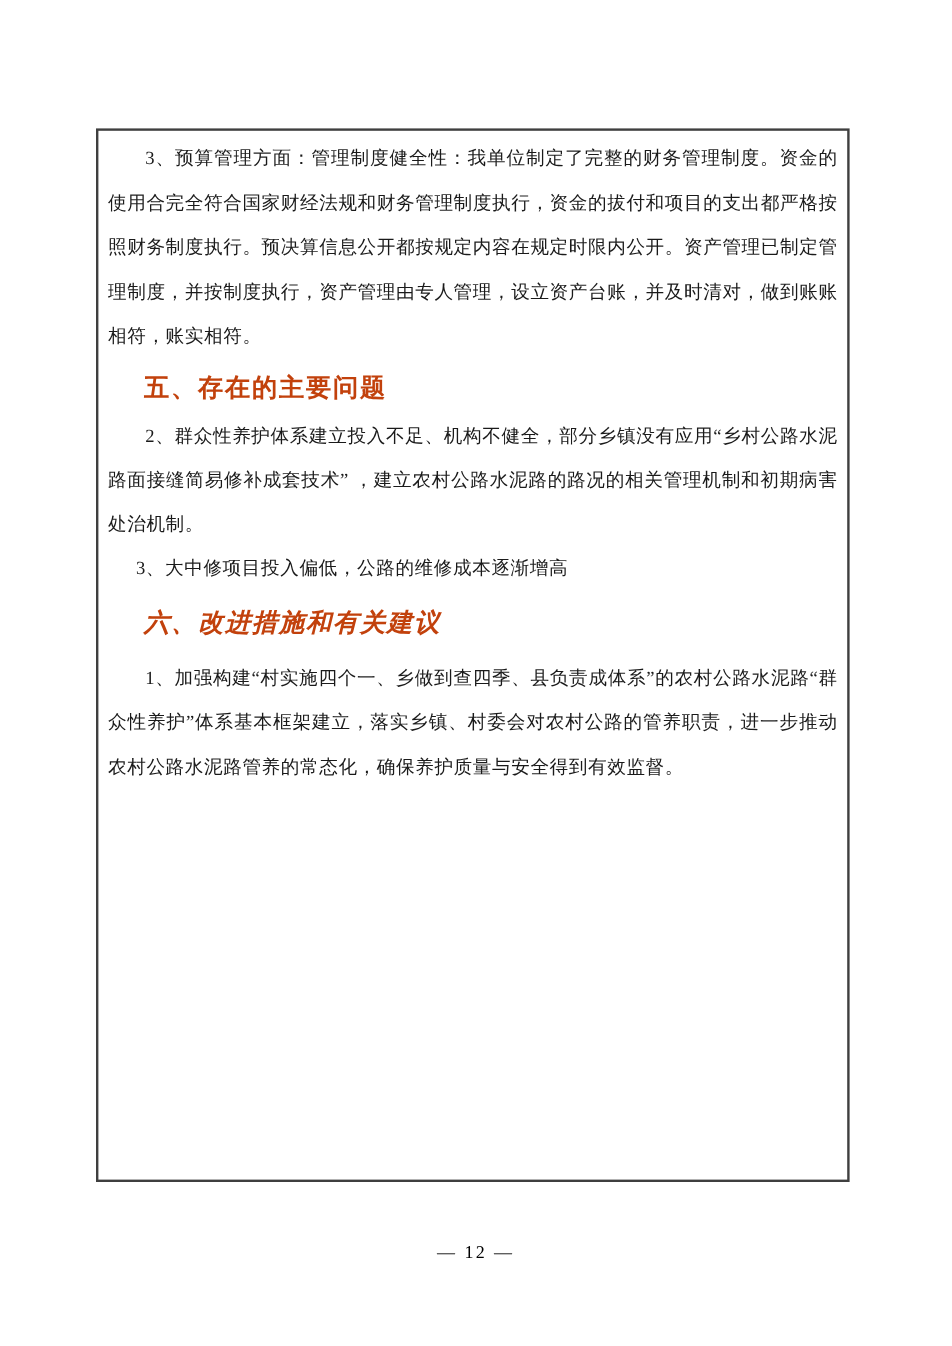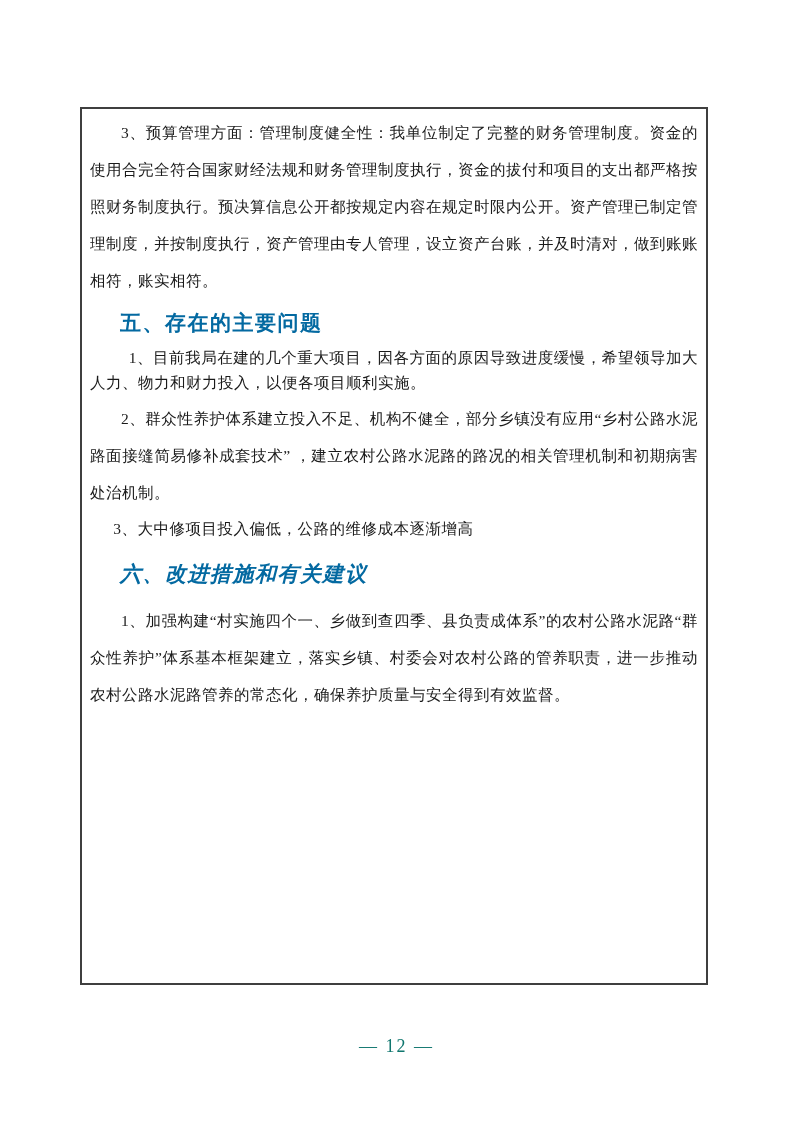--- a/index.html
+++ b/index.html
@@ -40,49 +40,48 @@
   .body-para.indent-15 { text-indent: 1.5em; }
   .body-para.indent-25 { text-indent: 2.5em; }
   .body-para.gap-top { margin-top: 5px; }
   .section-heading {
     margin: 10px 0 8px 0;
     padding-left: 30px;
     font-family: "Liberation Sans", "DejaVu Sans", sans-serif;
     font-weight: 700;
     font-size: 21px;
     letter-spacing: 1.5px;
-    color: #0369a1;
+    color: #c2410c;
   }
   .section-heading.second { margin: 19px 0 14px 0; font-style: italic; }
   .footer {
     position: absolute;
     left: 0;
     top: 1036px;
     width: 100%;
     text-align: center;
-    font-size: 18px;
+    font-size: 15px;
     letter-spacing: 2px;
-    color: #0f766e;
+    color: #000000;
   }
 </style>
 </head>
 <body>
 
 <div class="page">
 
   <div class="content-box">
 
 
     <p class="body-para">3、预算管理方面：管理制度健全性：我单位制定了完整的财务管理制度。资金的使用合完全符合国家财经法规和财务管理制度执行，资金的拔付和项目的支出都严格按照财务制度执行。预决算信息公开都按规定内容在规定时限内公开。资产管理已制定管理制度，并按制度执行，资产管理由专人管理，设立资产台账，并及时清对，做到账账相符，账实相符。</p>
 
 
 
     <h2 class="section-heading">五、存在的主要问题</h2>
 
-    <p class="body-para tight indent-25">1、目前我局在建的几个重大项目，因各方面的原因导致进度缓慢，希望领导加大人力、物力和财力投入，以便各项目顺利实施。</p>
 
     <p class="body-para gap-top">2、群众性养护体系建立投入不足、机构不健全，部分乡镇没有应用“乡村公路水泥路面接缝简易修补成套技术” ，建立农村公路水泥路的路况的相关管理机制和初期病害处治机制。</p>
 
     <p class="body-para tight indent-15 gap-top">3、大中修项目投入偏低，公路的维修成本逐渐增高</p>
 
     <h2 class="section-heading second">六、改进措施和有关建议</h2>
 
     <p class="body-para">1、加强构建“村实施四个一、乡做到查四季、县负责成体系”的农村公路水泥路“群众性养护”体系基本框架建立，落实乡镇、村委会对农村公路的管养职责，进一步推动农村公路水泥路管养的常态化，确保养护质量与安全得到有效监督。</p>
 
   </div>

